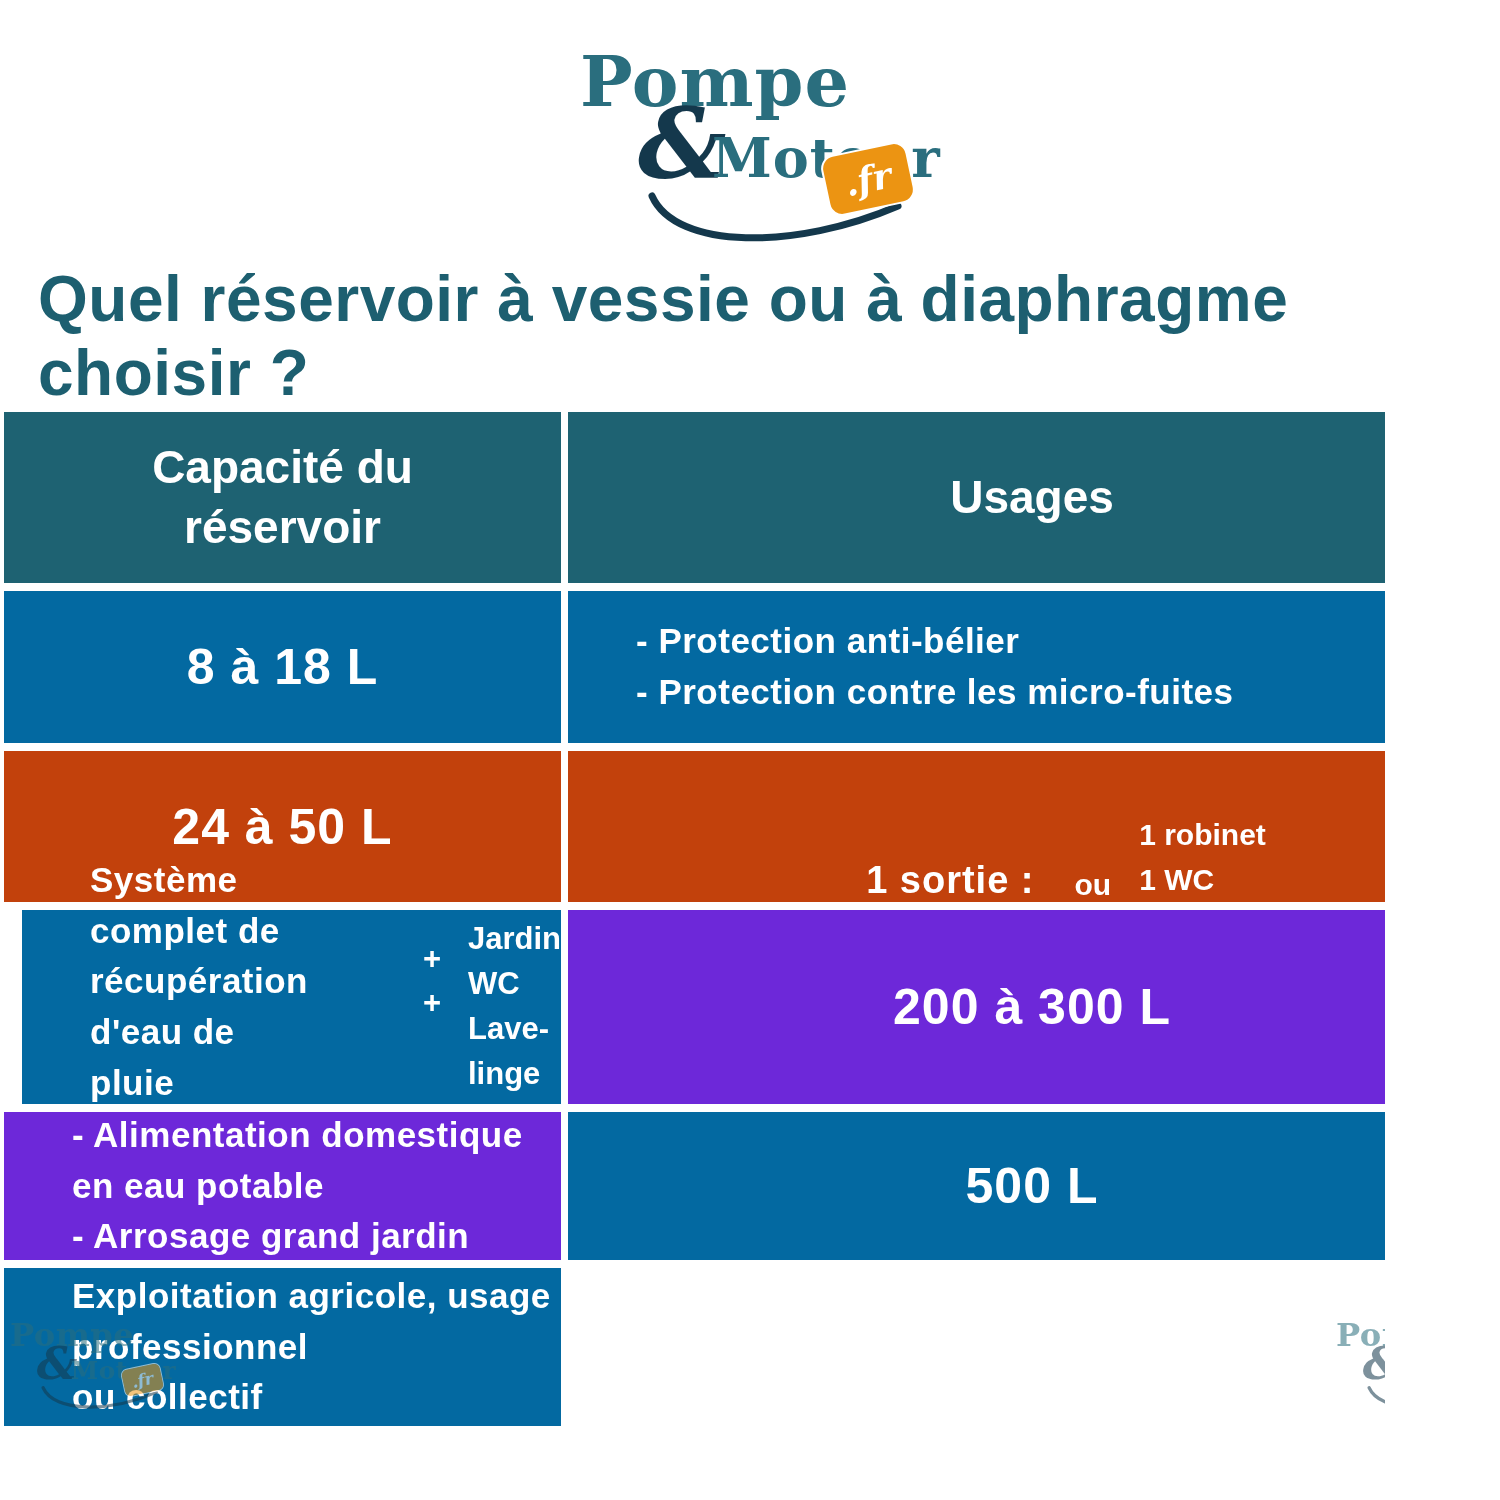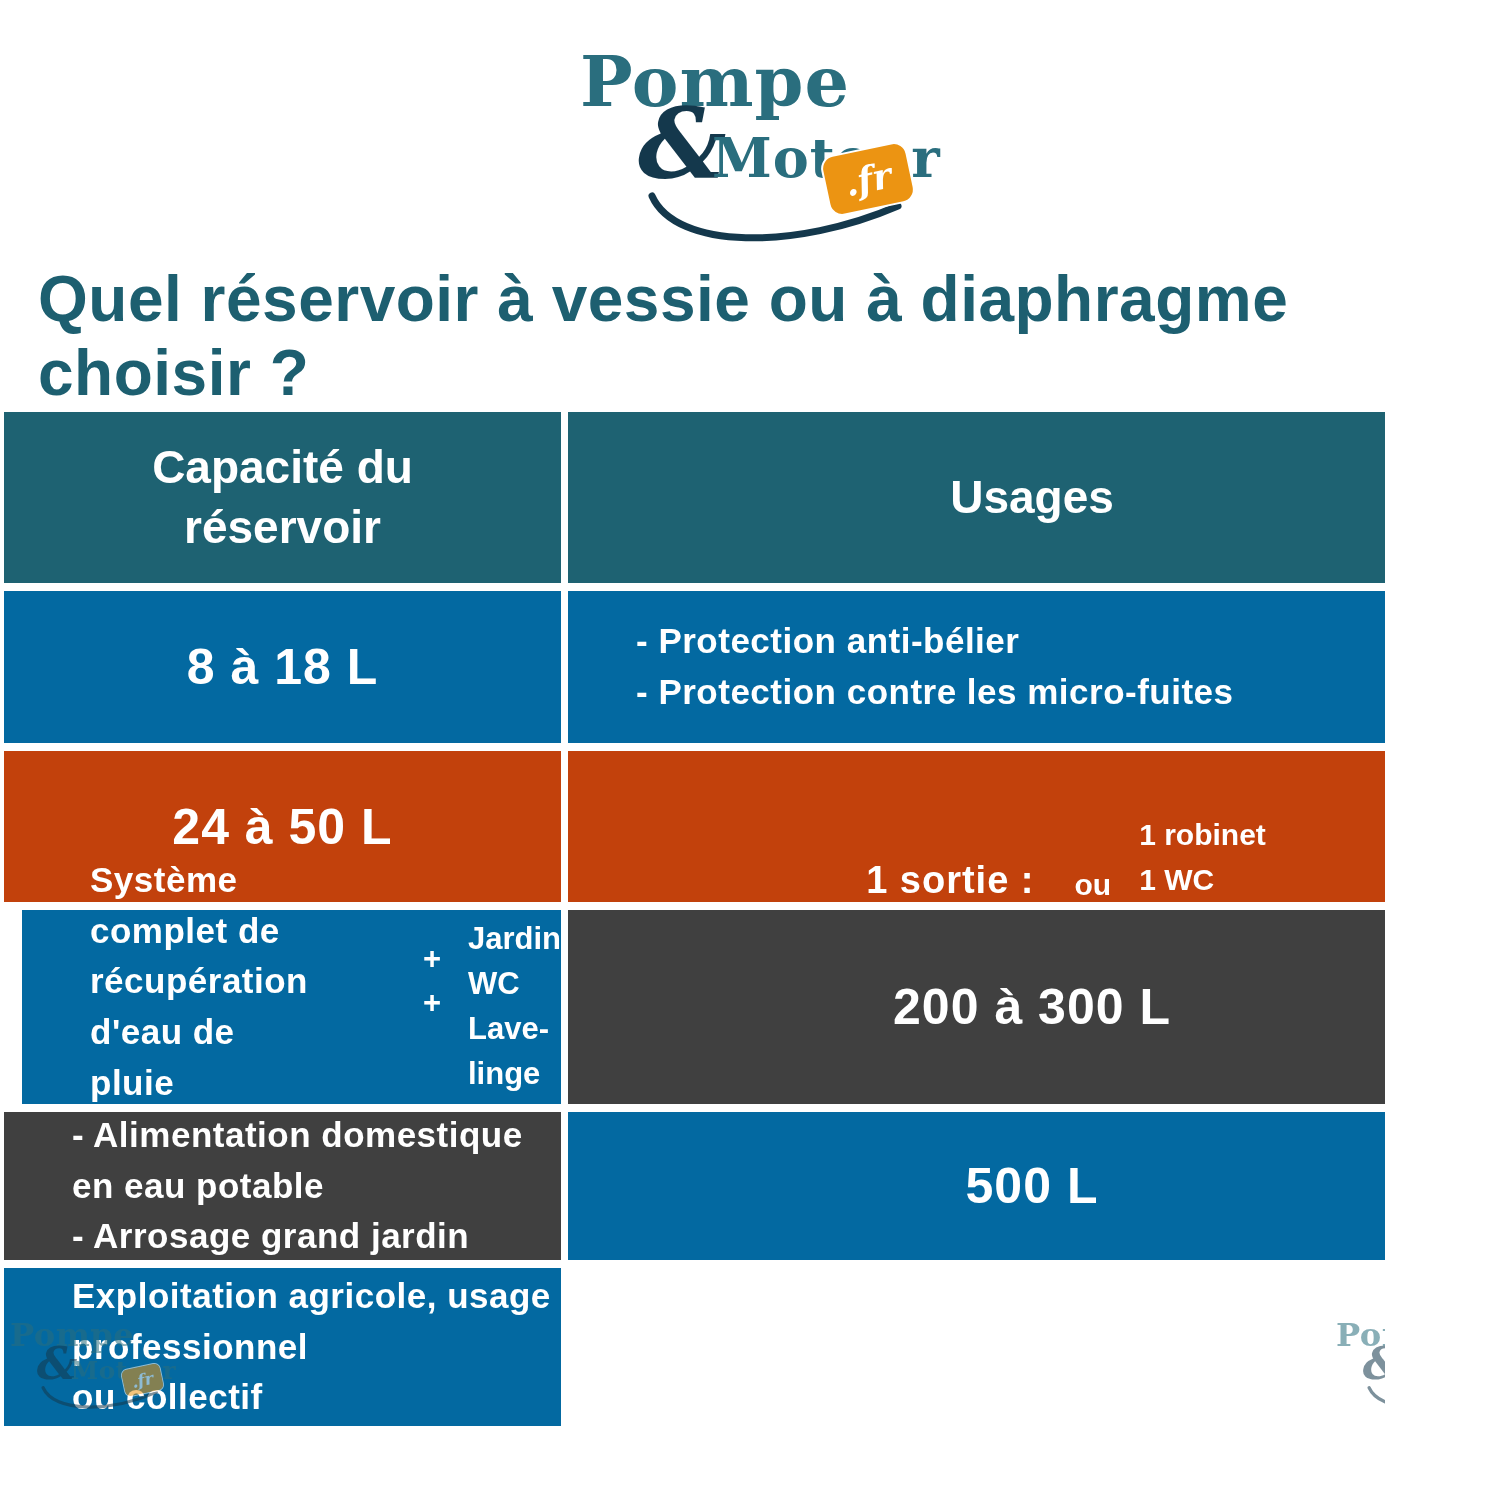--- a/index.html
+++ b/index.html
@@ -56,21 +56,21 @@
     grid-template-columns:557px 1fr;
     grid-template-rows:171px 152px 151px 194px 148px 158px;
     column-gap:7px; row-gap:8px;
   }
   .cell { display:flex; align-items:center; color:#ffffff; }
   .cell-center { justify-content:center; text-align:center; }
   .cell-left   { flex-direction:column; align-items:flex-start; justify-content:center; padding-left:68px; }
   .bg-header { background:#1E6272; }
   .bg-teal   { background:#0369a1; }
   .bg-orange { background:#c2410c; }
-  .bg-slate  { background:#404040; }
+  .bg-slate  { background:#6d28d9; }
 
   .hdr-txt { font-size:46px; font-weight:bold; line-height:1.3; max-width:340px; }
   .cap-txt { font-size:50px; font-weight:bold; letter-spacing:1px; }
   .usage-line { font-size:35px; font-weight:bold; line-height:1.45; letter-spacing:0.5px; }
 
   
   .sortie-row { flex-direction:row; align-items:flex-end; }
   .sortie-label { font-size:38px; font-weight:bold; margin-right:40px; letter-spacing:1px; }
   .sortie-ou { font-size:30px; font-weight:bold; margin-right:28px; }
   .sortie-opts .usage-opt { font-size:30px; font-weight:bold; line-height:1.5; }

